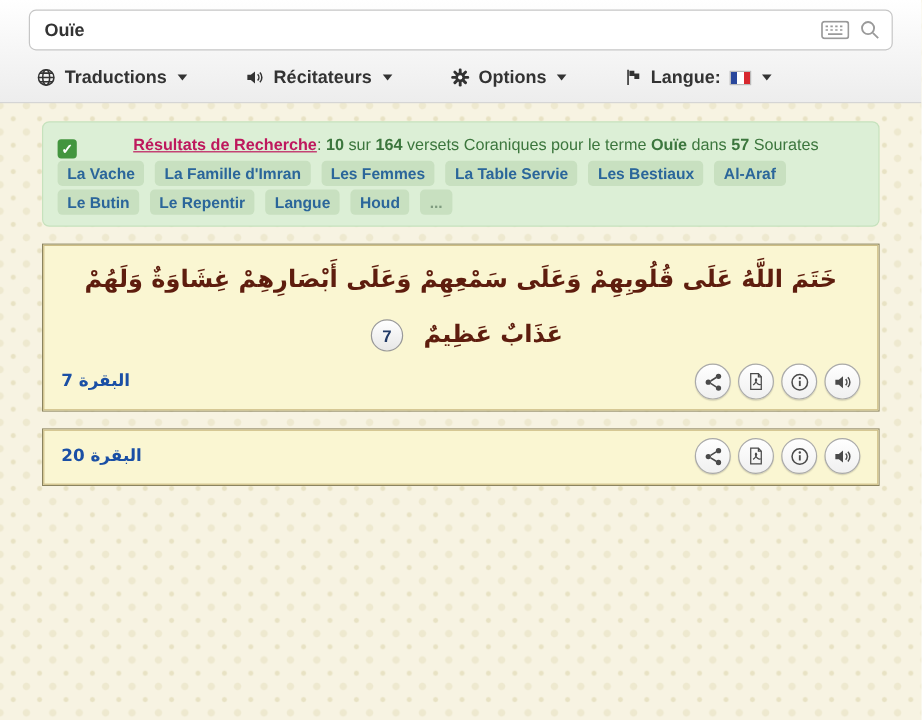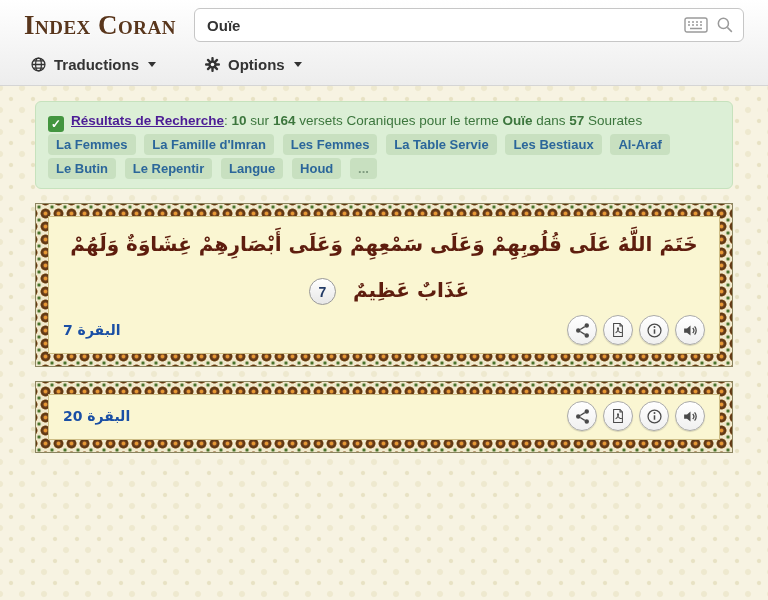--- a/index.html
+++ b/index.html
@@ -36,27 +36,27 @@
     background:linear-gradient(to right, #29479c 33.3%, #ffffff 33.3% 66.6%, #d7282f 66.6%); }
 
   
   .main { padding:15px 35px 0 35px; }
   .results { background:#dcefd6; border:1px solid #c6e2bd; border-radius:6px;
     padding:7px 12px; font-size:13.5px; color:#3c763d; line-height:24px; }
   .results b { font-weight:800; }
   .check { display:inline-block; width:16px; height:16px; background:#43953f; border-radius:3px;
     color:#fff; font-size:12px; line-height:16px; text-align:center; font-weight:bold;
     vertical-align:-3px; margin-right:7px; }
-  .results-link { text-decoration:underline; font-weight:700; color:#4c1d95; cursor:pointer; }
+  .results-link { text-decoration:underline; font-weight:700; color:#be185d; cursor:pointer;margin-left:40px; }
   .badge { display:inline-block; background:#c8e0c0; color:#2b669a; font-weight:700;
     font-size:13px; padding:1px 8px; border-radius:4px; margin:1px 5px 1px 0; line-height:19px; cursor:pointer; }
   .badge.more { color:#7f9b7f; }
 
   
-  .card { margin-top:14px; border:1px solid #8b845f; padding:12px;
+  .card { margin-top:14px; border:1px solid #8b845f; 
     background-color:#f1e9cd;
     background-image:
       radial-gradient(circle, #e89a35 1.3px, #7d4a22 2.3px, #53300f 3.9px, #8a5a28 4.7px, rgba(0,0,0,0) 5.4px),
       radial-gradient(circle, #3e6b22 1.2px, rgba(0,0,0,0) 2.1px);
     background-size:13px 13px, 13px 13px;
     background-position:3px 3px, 9.5px 9.5px; }
   .card:first-of-type { margin-top:36px; }
   .card-inner { background:#faf6d2; border:1px solid #cdbd85; padding:4px 12px 2px 12px; }
   .ayah { direction:rtl; text-align:center; font-family:"DejaVu Sans", sans-serif;
     font-size:20px; font-weight:bold; color:#5e1d0e; line-height:2.3; }
@@ -72,21 +72,20 @@
     cursor:pointer; box-shadow:0 1px 1px rgba(0,0,0,.15); }
   .icon-btn svg { display:block; }
 </style>
 </head>
 <body>
 
 <div class="page">
 
   <div class="header">
     <div class="header-top">
-      <div class="logo">Index Coran</div>
       <div class="searchwrap">
         <input type="text" value="Ouïe" style="">
         <div class="search-icons">
           <span>
             <svg width="24" height="16" viewBox="0 0 24 16" fill="none" stroke="#9a9a9a" stroke-width="1.4">
               <rect x="1" y="1" width="22" height="14" rx="2"></rect>
               <path d="M4 5h2M8 5h2M12 5h2M16 5h2M4 8h2M8 8h2M12 8h2M16 8h2M6 11.5h12"></path>
             </svg>
           </span>
           <span>
@@ -102,46 +101,68 @@
     <div class="nav">
       <div class="nav-item">
         <span>
           <svg width="17" height="17" viewBox="0 0 20 20" fill="none" stroke="#333" stroke-width="1.5">
             <circle cx="10" cy="10" r="7.6"></circle>
               <ellipse cx="10" cy="10" rx="3.4" ry="7.6"></ellipse>
             <path d="M2.4 10h15.2M3.8 5.8h12.4M3.8 14.2h12.4"></path>
           </svg>
         </span>
         <span>Traductions</span>
+        <span class="caret"></span>
+      </div>
+      <div class="nav-item">
+        <span>
+          <svg width="17" height="17" viewBox="0 0 20 20">
+            <path d="M2.5 7.5v5h3.4l4.1 3.4V4.1L5.9 7.5z" fill="#333"></path>
+            <path d="M12.6 7a4.3 4.3 0 010 6" fill="none" stroke="#333" stroke-width="1.5"></path>
+            <path d="M14.8 5.2a7 7 0 010 9.6" fill="none" stroke="#333" stroke-width="1.5"></path>
+          </svg>
+        </span>
+        <span>Récitateurs</span>
         <span class="caret"></span>
       </div>
       <div class="nav-item">
         <span>
           <svg width="17" height="17" viewBox="0 0 20 20" fill="#333">
             <g>
               <rect x="8.6" y="1.2" width="2.8" height="17.6" rx="1.2"></rect>
               <rect x="8.6" y="1.2" width="2.8" height="17.6" rx="1.2" transform="rotate(45 10 10)"></rect>
               <rect x="8.6" y="1.2" width="2.8" height="17.6" rx="1.2" transform="rotate(90 10 10)"></rect>
               <rect x="8.6" y="1.2" width="2.8" height="17.6" rx="1.2" transform="rotate(135 10 10)"></rect>
             </g>
             <circle cx="10" cy="10" r="4.8"></circle>
             <circle cx="10" cy="10" r="2.1" fill="#fff"></circle>
           </svg>
         </span>
         <span>Options</span>
         <span class="caret"></span>
       </div>
+      <div class="nav-item">
+        <span>
+          <svg width="15" height="17" viewBox="0 0 20 20">
+            <path d="M4.5 1.5v17" stroke="#333" stroke-width="1.8"></path>
+            <path d="M6 2.5h5.5v3.2H17v6H11.5V8.5H6z" fill="#333"></path>
+          </svg>
+        </span>
+        <span>Langue:</span>
+        <span class="flag-fr"></span>
+        <span class="caret"></span>
+      </div>
     </div>
   </div>
 
   <div class="main">
 
     <div class="results">
       <span class="check">✓</span><span class="results-link">Résultats de Recherche</span><span>: </span><b>10</b><span> sur </span><b>164</b><span> versets Coraniques pour le terme </span><b>Ouïe</b><span> dans </span><b>57</b><span> Sourates</span>
-      <span class="badge">La Femmes</span>
+      <span class="badge">La Vache</span>
       <span class="badge">La Famille d'Imran</span>
       <span class="badge">Les Femmes</span>
       <span class="badge">La Table Servie</span>
       <span class="badge">Les Bestiaux</span>
       <span class="badge">Al-Araf</span>
       <span class="badge">Le Butin</span>
       <span class="badge">Le Repentir</span>
       <span class="badge">Langue</span>
       <span class="badge">Houd</span>
       <span class="badge more">...</span>

